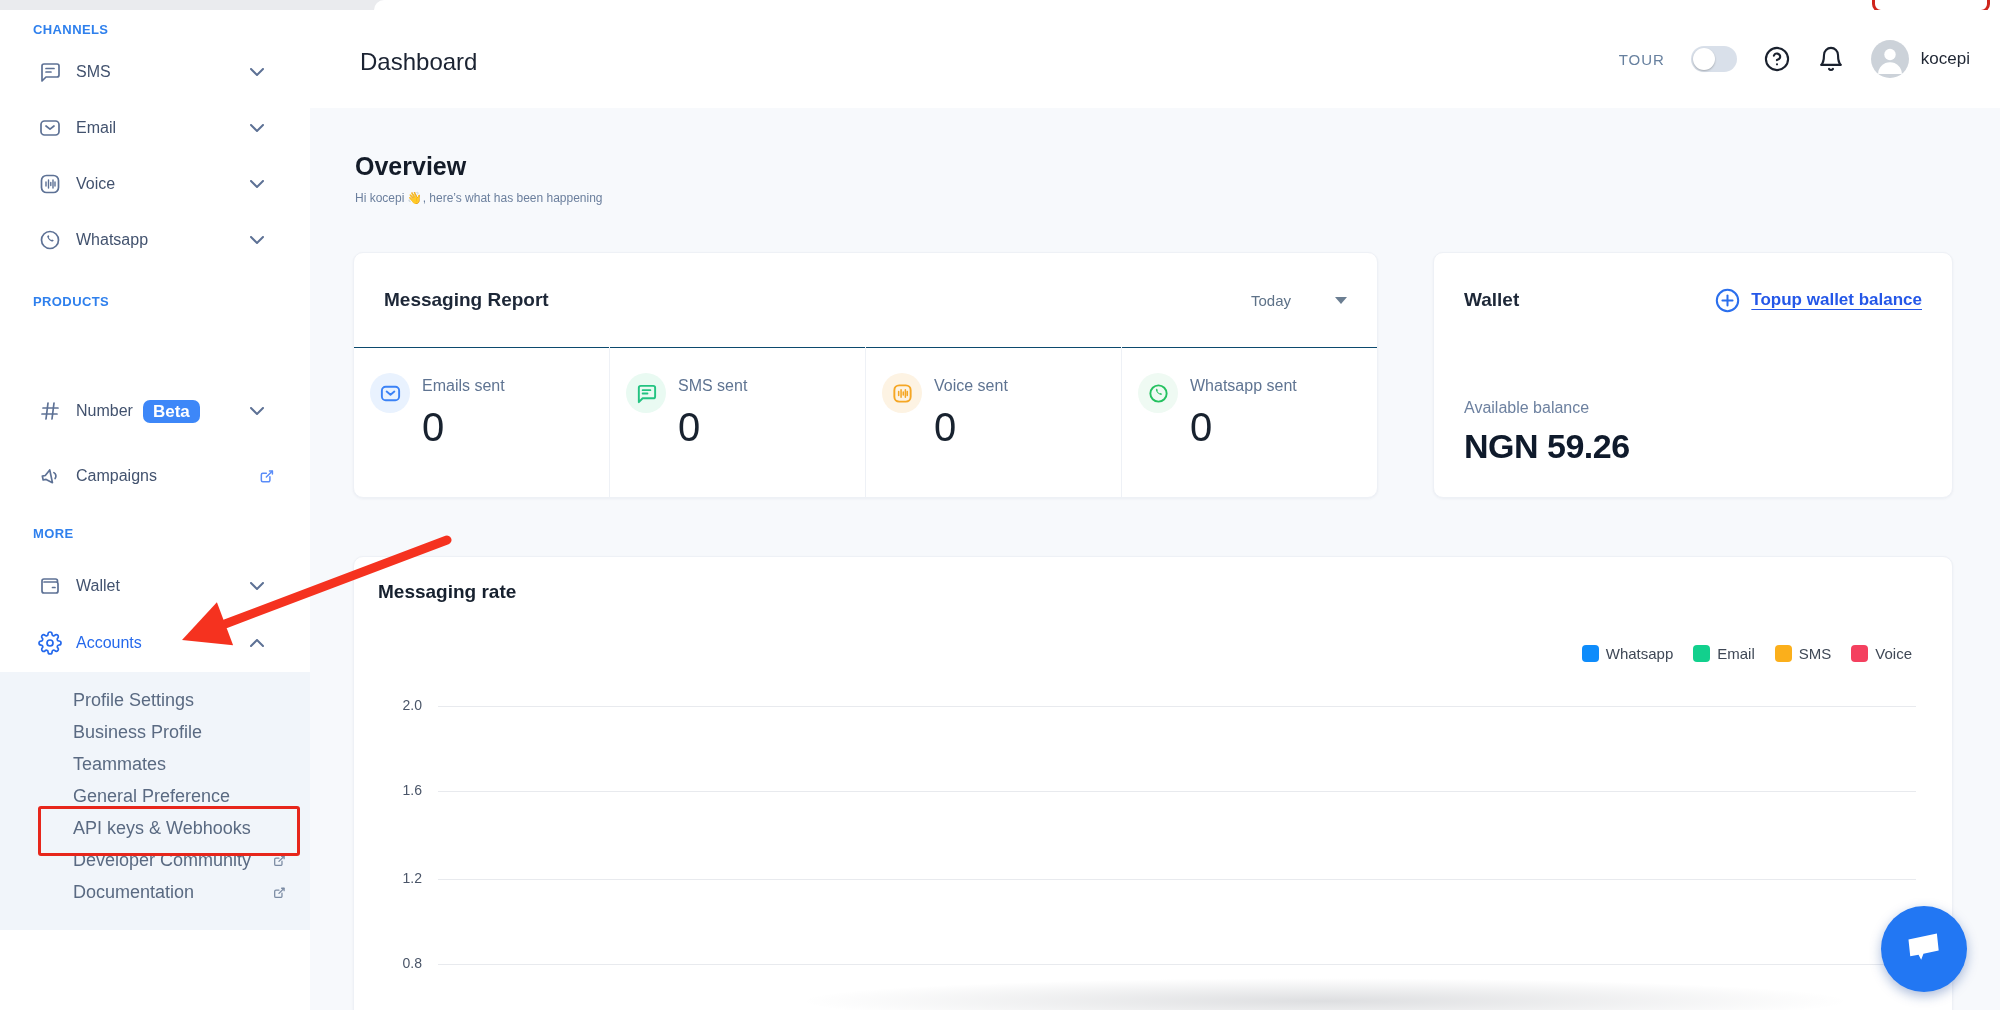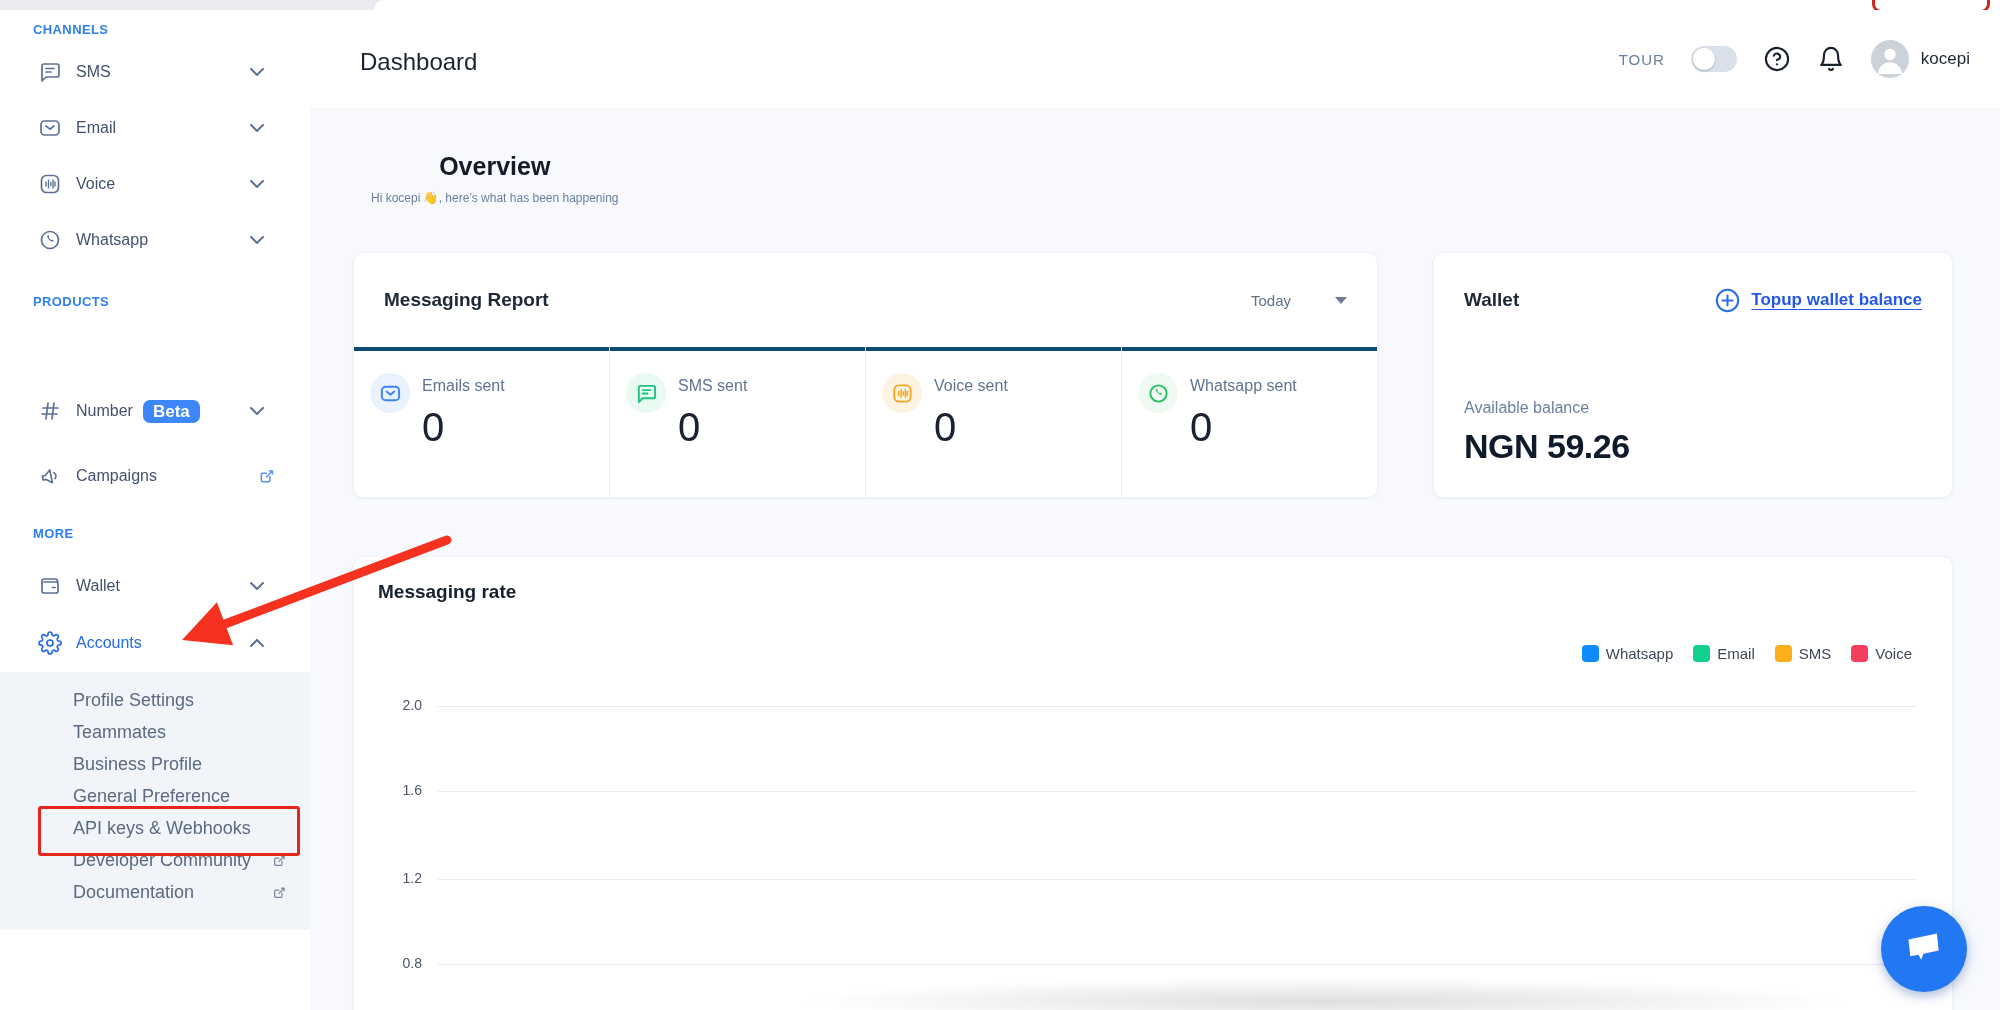--- a/index.html
+++ b/index.html
@@ -36,32 +36,32 @@
   .tour{font-size:15px;letter-spacing:1px;color:#67809f;font-weight:500;}
   .toggle{width:46px;height:26px;border-radius:13px;background:#d9e0ea;position:relative;cursor:pointer;}
   .toggle .knob{position:absolute;left:2px;top:2px;width:22px;height:22px;border-radius:50%;background:#fff;box-shadow:0 1px 2px rgba(0,0,0,.25);}
   .hicon{width:28px;height:28px;color:#1a212e;cursor:pointer;}
   .userchip{display:flex;align-items:center;gap:12px;cursor:pointer;}
   .avatar{width:38px;height:38px;border-radius:50%;background:#ccd2d9;overflow:hidden;position:relative;}
   .uname{font-size:17px;color:#1f2633;}
 
   
   .content{position:absolute;left:310px;top:108px;right:0;bottom:0;background:#f7f9fc;}
-  .ovh{position:absolute;left:61px;top:44px;text-align:center;}
+  .ovh{position:absolute;left:45px;top:44px;}
   .ovh h1{margin:0;font-size:25px;font-weight:700;color:#141c29;}
   .ovh p{margin:10px 0 0 0;font-size:12px;color:#6b7f9d;}
 
   .card{position:absolute;background:#fff;border:1px solid #eef1f6;border-radius:10px;
     box-shadow:0 1px 3px rgba(23,43,77,.05);box-sizing:border-box;}
   .report{left:43px;top:144px;width:1025px;height:246px;}
   .walletc{left:1123px;top:144px;width:520px;height:246px;}
   .chartc{left:43px;top:448px;width:1600px;height:520px;border-radius:10px 10px 0 0;}
 
   .card-head{height:94px;display:flex;align-items:center;justify-content:space-between;
-    padding:0 30px;border-bottom:4px solid #0c4a6e;}
+    padding:0 30px;border-bottom:1px solid #0c4a6e;}
   .walletc .card-head{border-bottom:none;}
   .card-title{font-size:19px;font-weight:700;color:#1d2737;}
   .period{display:flex;align-items:center;gap:44px;cursor:pointer;}
   .period span{font-size:15px;color:#5e7288;}
   .caret{width:0;height:0;border-left:6px solid transparent;border-right:6px solid transparent;border-top:7px solid #6b7e92;}
 
   .stats{position:absolute;left:0;top:94px;right:0;bottom:0;display:flex;}
   .stat{flex:1;position:relative;}
   .stat + .stat{border-left:1px solid #eef1f6;}
   .stat .icircle{position:absolute;left:16px;top:26px;width:40px;height:40px;border-radius:50%;
@@ -207,24 +207,24 @@
       <svg class="chev" style="transform:rotate(180deg);" viewBox="0 0 14 8" fill="none" stroke="currentColor" stroke-width="2" stroke-linecap="round">
           <path d="M1 1l6 6 6-6"></path>
         </svg>
     </div>
 
     <div class="submenu">
       <div class="subrow">
         <span class="stext">Profile Settings</span>
       </div>
       <div class="subrow">
+        <span class="stext">Business Profile</span>
+      </div>
+      <div class="subrow">
         <span class="stext">Teammates</span>
-      </div>
-      <div class="subrow">
-        <span class="stext">Business Profile</span>
       </div>
       <div class="subrow">
         <span class="stext">General Preference</span>
       </div>
       <div class="subrow">
         <span class="stext">API keys &amp; Webhooks</span>
       </div>
       <div class="subrow">
         <span class="stext">Developer Community</span>
         <svg class="ext" viewBox="0 0 24 24" fill="none" stroke="currentColor" stroke-width="1.8" stroke-linecap="round" stroke-linejoin="round">

